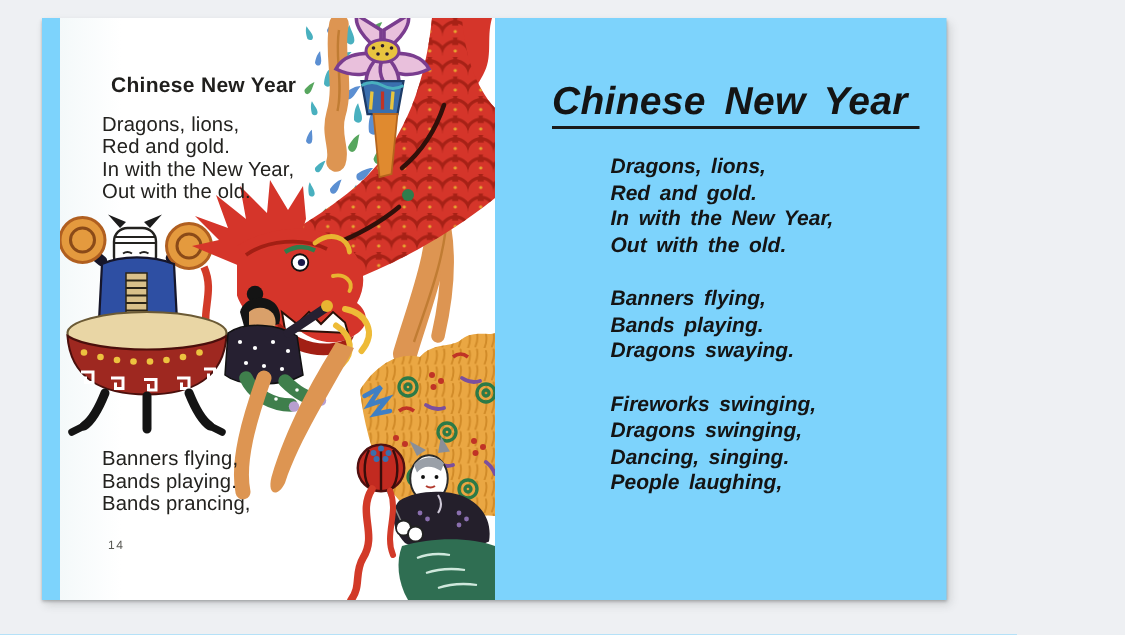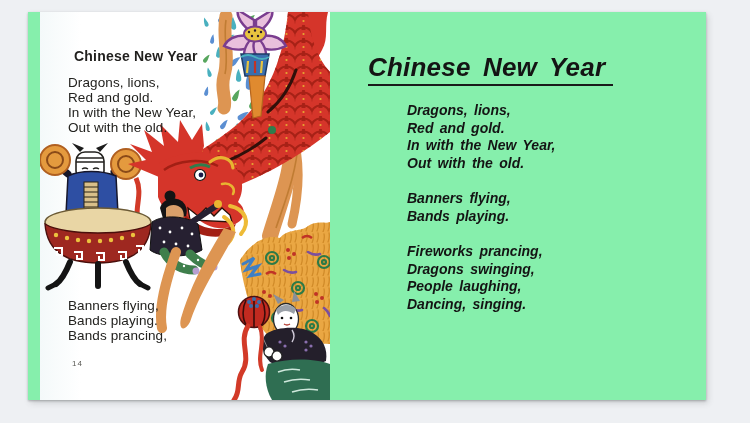--- a/index.html
+++ b/index.html
@@ -2,22 +2,22 @@
 <html><head>
 <meta charset="utf-8">
 <style>
   html,body{margin:0;padding:0;}
   body{
     width:750px;height:423px;position:relative;overflow:hidden;
     background:#eef0f3;
     font-family:"Liberation Sans", sans-serif;
   }
   .slide{
-    position:absolute;left:28px;top:12px;width:678px;height:388px;
-    background:#86efac;
+    position:absolute;left:28px;top:12px;width:603px;height:388px;
+    background:#7dd3fc;
     box-shadow:0 1px 2px rgba(60,64,67,.35), 2px 3px 6px rgba(60,64,67,.18);
   }
   .illustration{
     position:absolute;left:12px;top:0;width:290px;height:388px;
     background:linear-gradient(90deg,#f4f9fa 0%,#ffffff 14%);
   }
   .illustration svg{position:absolute;left:0;top:0;}
   .book-title{
     position:absolute;left:34px;top:36px;
     font-size:14px;font-weight:700;color:#201f1d;letter-spacing:.2px;
@@ -320,22 +320,23 @@
     <div class="heading">Chinese New Year</div>
     <div class="stanza">
       <div>Dragons, lions,</div>
       <div>Red and gold.</div>
       <div>In with the New Year,</div>
       <div>Out with the old.</div>
     </div>
     <div class="stanza">
       <div>Banners flying,</div>
       <div>Bands playing.</div>
+      <div>Dragons swaying.</div>
     </div>
     <div class="stanza">
-      <div>Fireworks prancing,</div>
+      <div>Fireworks swinging,</div>
       <div>Dragons swinging,</div>
+      <div>Dancing, singing.</div>
       <div>People laughing,</div>
-      <div>Dancing, singing.</div>
     </div>
   </div>
 
 </div>
 
 </body></html>

